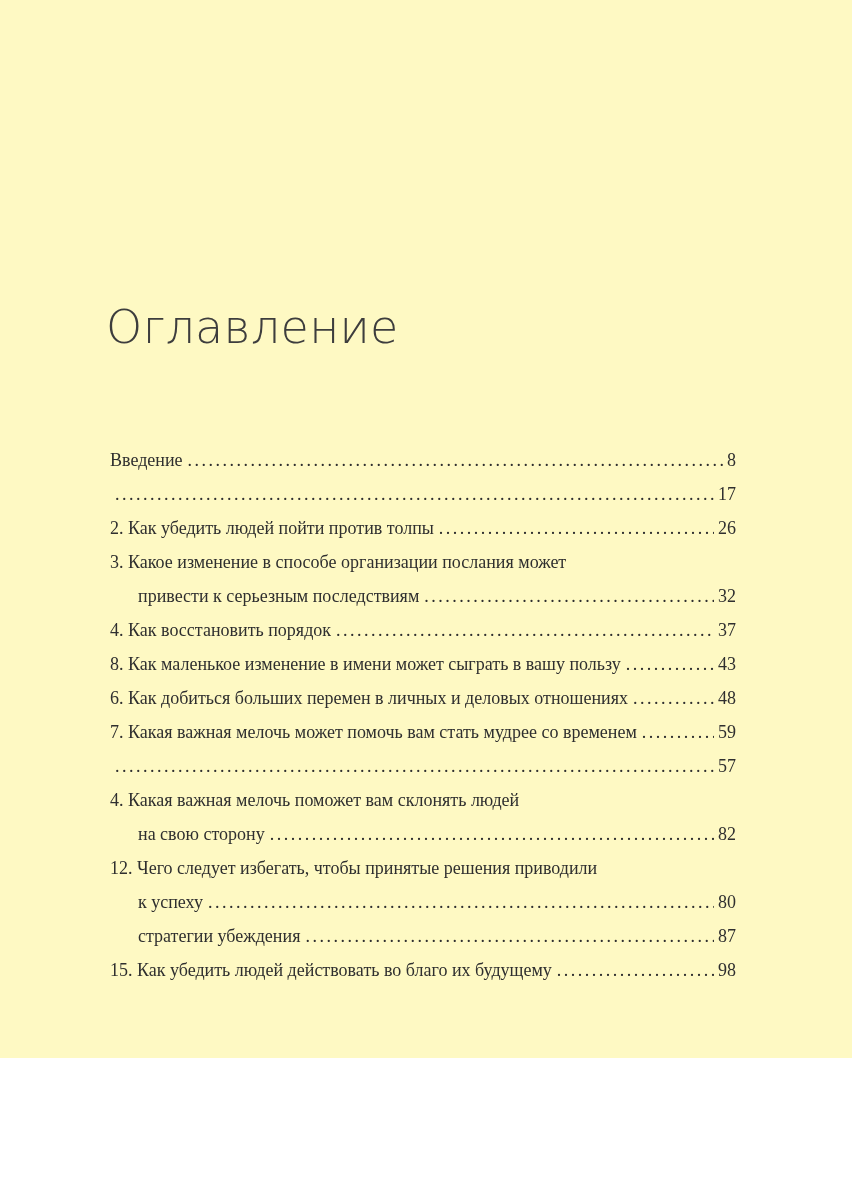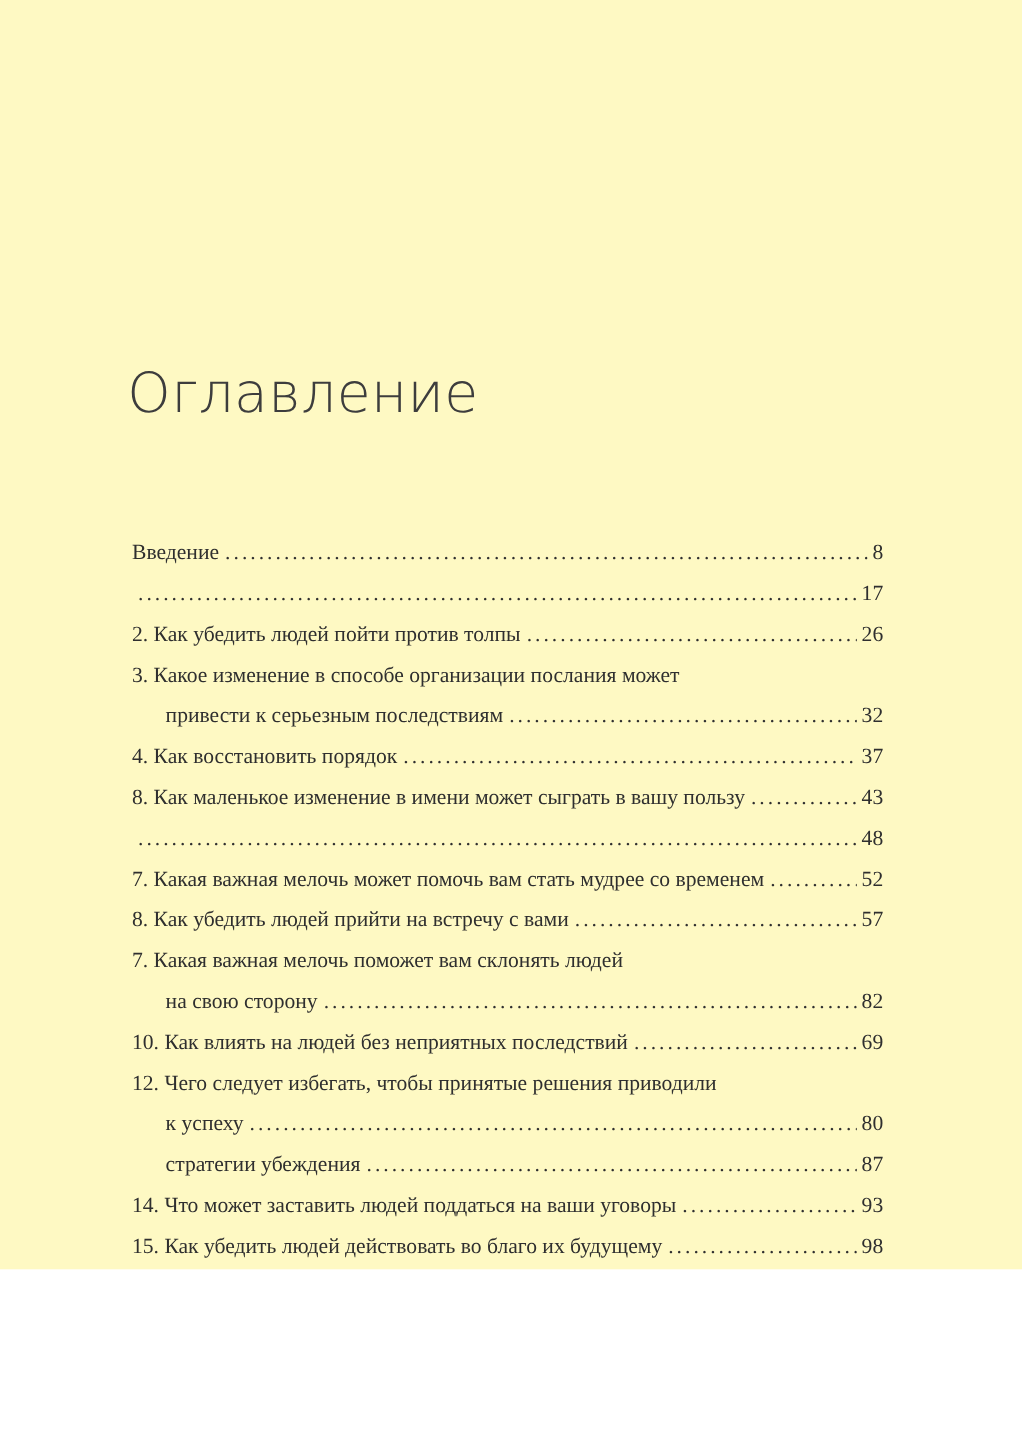--- a/index.html
+++ b/index.html
@@ -114,83 +114,69 @@
   <div class="entry">
     <div class="line row">
       <span class="text">8. Как маленькое изменение в имени может сыграть в вашу пользу</span>
       <span class="dots"></span>
       <span class="pagenum">43</span>
     </div>
   </div>
 
   <div class="entry">
     <div class="line row">
+      <span class="text">6. Как добиться больших перемен в личных и деловых отношениях</span>
       <span class="dots"></span>
       <span class="pagenum">48</span>
     </div>
   </div>
 
   <div class="entry">
     <div class="line row">
       <span class="text">7. Какая важная мелочь может помочь вам стать мудрее со временем</span>
       <span class="dots"></span>
-      <span class="pagenum">52</span>
+      <span class="pagenum">59</span>
     </div>
   </div>
 
   <div class="entry">
     <div class="line row">
-      <span class="text">8. Как убедить людей прийти на встречу с вами</span>
       <span class="dots"></span>
       <span class="pagenum">57</span>
     </div>
   </div>
 
   <div class="entry">
-    <div class="line plain">7. Какая важная мелочь поможет вам склонять людей</div>
+    <div class="line plain">4. Какая важная мелочь поможет вам склонять людей</div>
         <div class="line row cont">
       <span class="text">на свою сторону</span>
       <span class="dots"></span>
       <span class="pagenum">82</span>
     </div>
   </div>
 
-  <div class="entry">
-    <div class="line row">
-      <span class="text">10. Как влиять на людей без неприятных последствий</span>
-      <span class="dots"></span>
-      <span class="pagenum">69</span>
-    </div>
-  </div>
 
 
   <div class="entry">
     <div class="line plain">12. Чего следует избегать, чтобы принятые решения приводили</div>
         <div class="line row cont">
       <span class="text">к успеху</span>
       <span class="dots"></span>
       <span class="pagenum">80</span>
     </div>
   </div>
 
   <div class="entry">
         <div class="line row cont">
       <span class="text">стратегии убеждения</span>
       <span class="dots"></span>
       <span class="pagenum">87</span>
     </div>
   </div>
 
-  <div class="entry">
-    <div class="line row">
-      <span class="text">14. Что может заставить людей поддаться на ваши уговоры</span>
-      <span class="dots"></span>
-      <span class="pagenum">93</span>
-    </div>
-  </div>
 
   <div class="entry">
     <div class="line row">
       <span class="text">15. Как убедить людей действовать во благо их будущему</span>
       <span class="dots"></span>
       <span class="pagenum">98</span>
     </div>
   </div>
 </div>
 </div>

